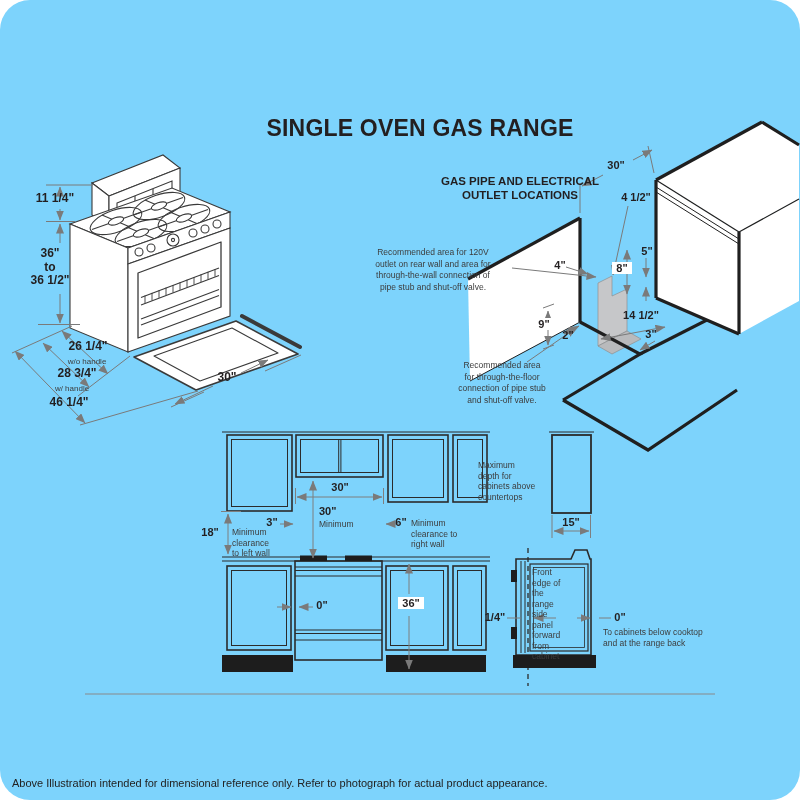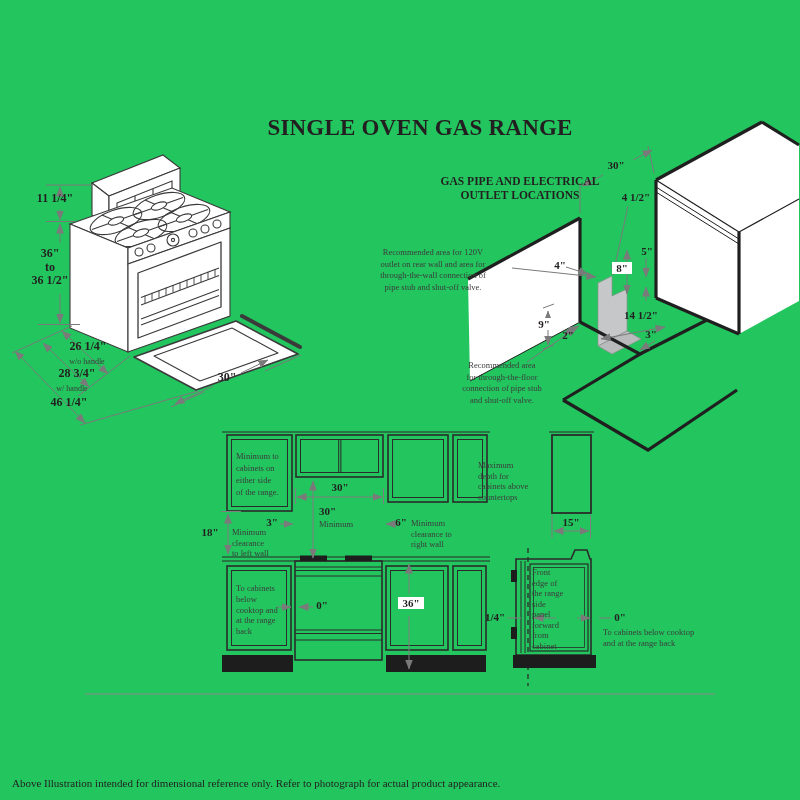--- a/index.html
+++ b/index.html
@@ -1,17 +1,17 @@
 <!DOCTYPE html>
 <html><head>
 <meta charset="utf-8">
 <style>
   html,body{margin:0;padding:0;background:#fff;}
-  .sheet{position:relative;width:800px;height:800px;background:#22c55e;overflow:hidden;
-         font-family:Liberation Serif, serif;color:#2d2d2d;}
+  .sheet{position:relative;width:800px;height:800px;background:#7dd3fc;overflow:hidden;
+         font-family:Liberation Sans, sans-serif;color:#2d2d2d;border-radius:30px;}
   svg{position:absolute;left:0;top:0;}
   .lbl{position:absolute;white-space:pre-line;color:#2d2d2d;}
   .b23{font-size:23px;font-weight:bold;color:#231f20;letter-spacing:.2px;}
   .b12{font-size:12px;font-weight:bold;color:#231f20;}
   .b11{font-size:11px;font-weight:bold;color:#231f20;}
   .h11{font-size:11.5px;font-weight:bold;color:#231f20;line-height:14px;}
   .n85{font-size:8.5px;color:#3c3c3c;}
   .n80{font-size:8px;color:#3c3c3c;}
   .f15{font-size:11px;color:#222;}
   .ctr{text-align:center;}
@@ -278,41 +278,32 @@
 <div class="lbl b11 ctr" style="left:598px;top:159px;width:36px;">30"</div>
 <div class="lbl b11 ctr" style="left:615px;top:191px;width:42px;">4 1/2"</div>
 <div class="lbl b11 ctr" style="left:550px;top:259px;width:20px;">4"</div>
 <div class="lbl b11 ctr" style="left:638px;top:245px;width:18px;">5"</div>
 <div class="lbl b11 ctr bgw" style="left:612px;top:262px;width:18px;">8"</div>
 <div class="lbl b11 ctr bgw" style="left:534px;top:318px;width:18px;">9"</div>
 <div class="lbl b11 ctr" style="left:560px;top:329px;width:16px;">2"</div>
 <div class="lbl b11 ctr" style="left:613px;top:309px;width:56px;">14 1/2"</div>
 <div class="lbl b11 ctr" style="left:642px;top:328px;width:18px;">3"</div>
 
-<div class="lbl n85" style="left:236px;top:450px;width:54px;line-height:12px;">Minimum to
-cabinets on
-either side
-of the range.</div>
 <div class="lbl b11 ctr" style="left:322px;top:481px;width:36px;">30"</div>
 <div class="lbl b11 ctr" style="left:264px;top:516px;width:16px;">3"</div>
 <div class="lbl b11" style="left:319px;top:505px;width:30px;">30"</div>
 <div class="lbl n85" style="left:319px;top:519px;width:44px;">Minimum</div>
 <div class="lbl b11 ctr" style="left:393px;top:516px;width:16px;">6"</div>
 <div class="lbl n85" style="left:411px;top:518px;width:58px;line-height:10.5px;">Minimum
 clearance to
 right wall</div>
 <div class="lbl b11 ctr" style="left:196px;top:526px;width:28px;">18"</div>
 <div class="lbl n85" style="left:232px;top:527px;width:50px;line-height:10.5px;">Minimum
 clearance
 to left wall</div>
-<div class="lbl n85" style="left:236px;top:583px;width:54px;line-height:10.8px;">To cabinets
-below
-cooktop and
-at the range
-back</div>
 <div class="lbl b11 ctr" style="left:313px;top:599px;width:18px;">0"</div>
 <div class="lbl b11 ctr bgw" style="left:398px;top:597px;width:24px;">36"</div>
 
 <div class="lbl n85 rgt" style="left:478px;top:460px;width:70px;line-height:10.6px;">Maximum
 depth for
 cabinets above
 countertops</div>
 <div class="lbl b11 ctr" style="left:558px;top:516px;width:26px;">15"</div>
 <div class="lbl n85" style="left:532px;top:567px;width:32px;line-height:10.5px;">Front edge of
 the range side

